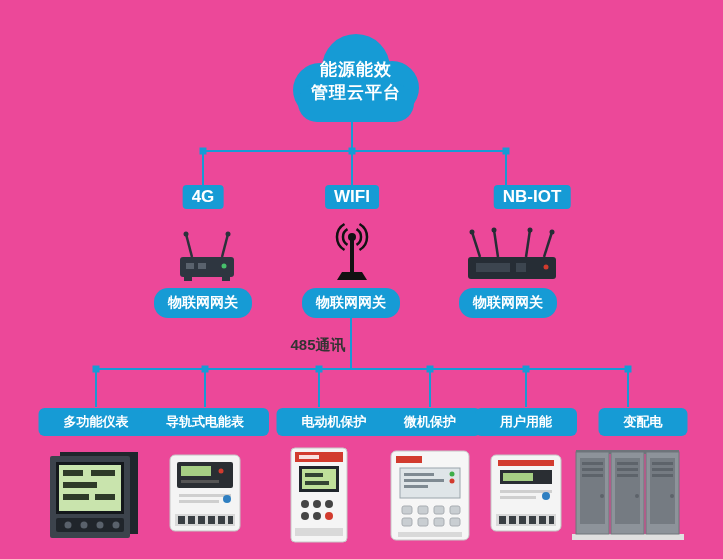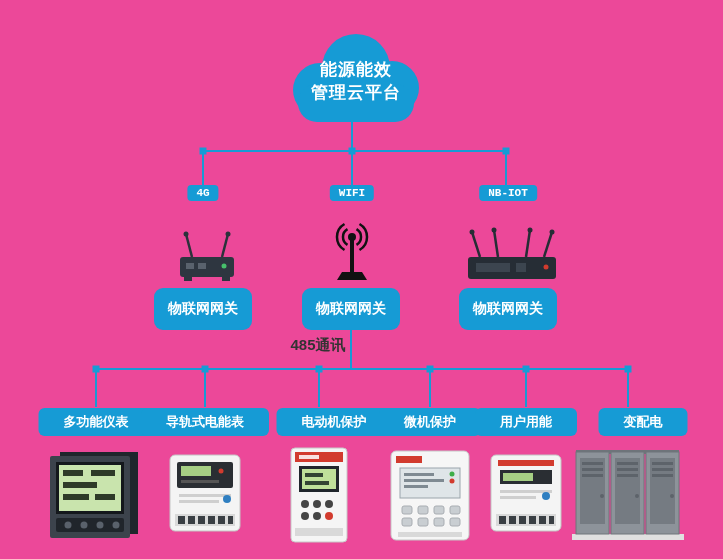--- a/index.html
+++ b/index.html
@@ -8,22 +8,22 @@
   .canvas { position:relative; width:723px; height:559px; background:#ec4899; overflow:hidden; }
   .connectors { position:absolute; left:0; top:0; width:723px; height:559px; pointer-events:none; }
 
   .cloud-wrap { position:absolute; left:276px; top:28px; width:160px; height:102px; }
   .cloud-shape { position:absolute; left:0; top:0; }
   .cloud-text { position:absolute; left:0; top:30px; width:100%; text-align:center;
                 color:#fff; font-weight:bold; font-size:17px; line-height:23px; letter-spacing:1px; }
 
   .pill { position:absolute; transform:translateX(-50%); background:#169bd5; color:#fff;
           font-weight:bold; text-align:center; white-space:nowrap; }
-  .badge { top:185px; font-size:11px; padding:2px 9px; border-radius:4px;font-family:Liberation Mono, monospace; }
-  .gw-label { top:288px; font-size:14px; padding:12px 14px; border-radius:9px; }
+  .badge { top:185px; font-size:17px; padding:2px 9px; border-radius:4px; }
+  .gw-label { top:288px; font-size:14px; padding:6px 14px; border-radius:14px; }
   .dev-label { top:408px; font-size:13px; padding:5px 25px; border-radius:6px; }
 
   .bus-label { position:absolute; left:318px; top:336px; transform:translateX(-50%);
                font-size:15px; font-weight:bold; color:#333; white-space:nowrap; }
 
   .img { position:absolute; }
 </style>
 </head>
 <body>
 
@@ -68,21 +68,21 @@
       </g>
     </svg>
     <div class="cloud-text">
       <div>能源能效</div>
       <div>管理云平台</div>
     </div>
   </div>
 
   <span class="pill badge" style="left:203px;">4G</span>
   <span class="pill badge" style="left:352px;">WIFI</span>
-  <span class="pill badge" style="left:508px;">NB-IOT</span>
+  <span class="pill badge" style="left:532px;">NB-IOT</span>
 
   <svg class="img" style="left:172px; top:230px;" width="70" height="54" viewBox="0 0 70 54">
     <g stroke="#2b323b" stroke-width="2.5" fill="none">
       <path d="M20,27 L14,4"></path>
         <path d="M50,27 L56,4"></path>
     </g>
     <circle cx="14" cy="4" r="2.5" fill="#2b323b"></circle>
     <circle cx="56" cy="4" r="2.5" fill="#2b323b"></circle>
     <rect x="8" y="27" width="54" height="20" rx="3" fill="#2e3640"></rect>
     <rect x="14" y="33" width="8" height="6" fill="#59626d"></rect>

